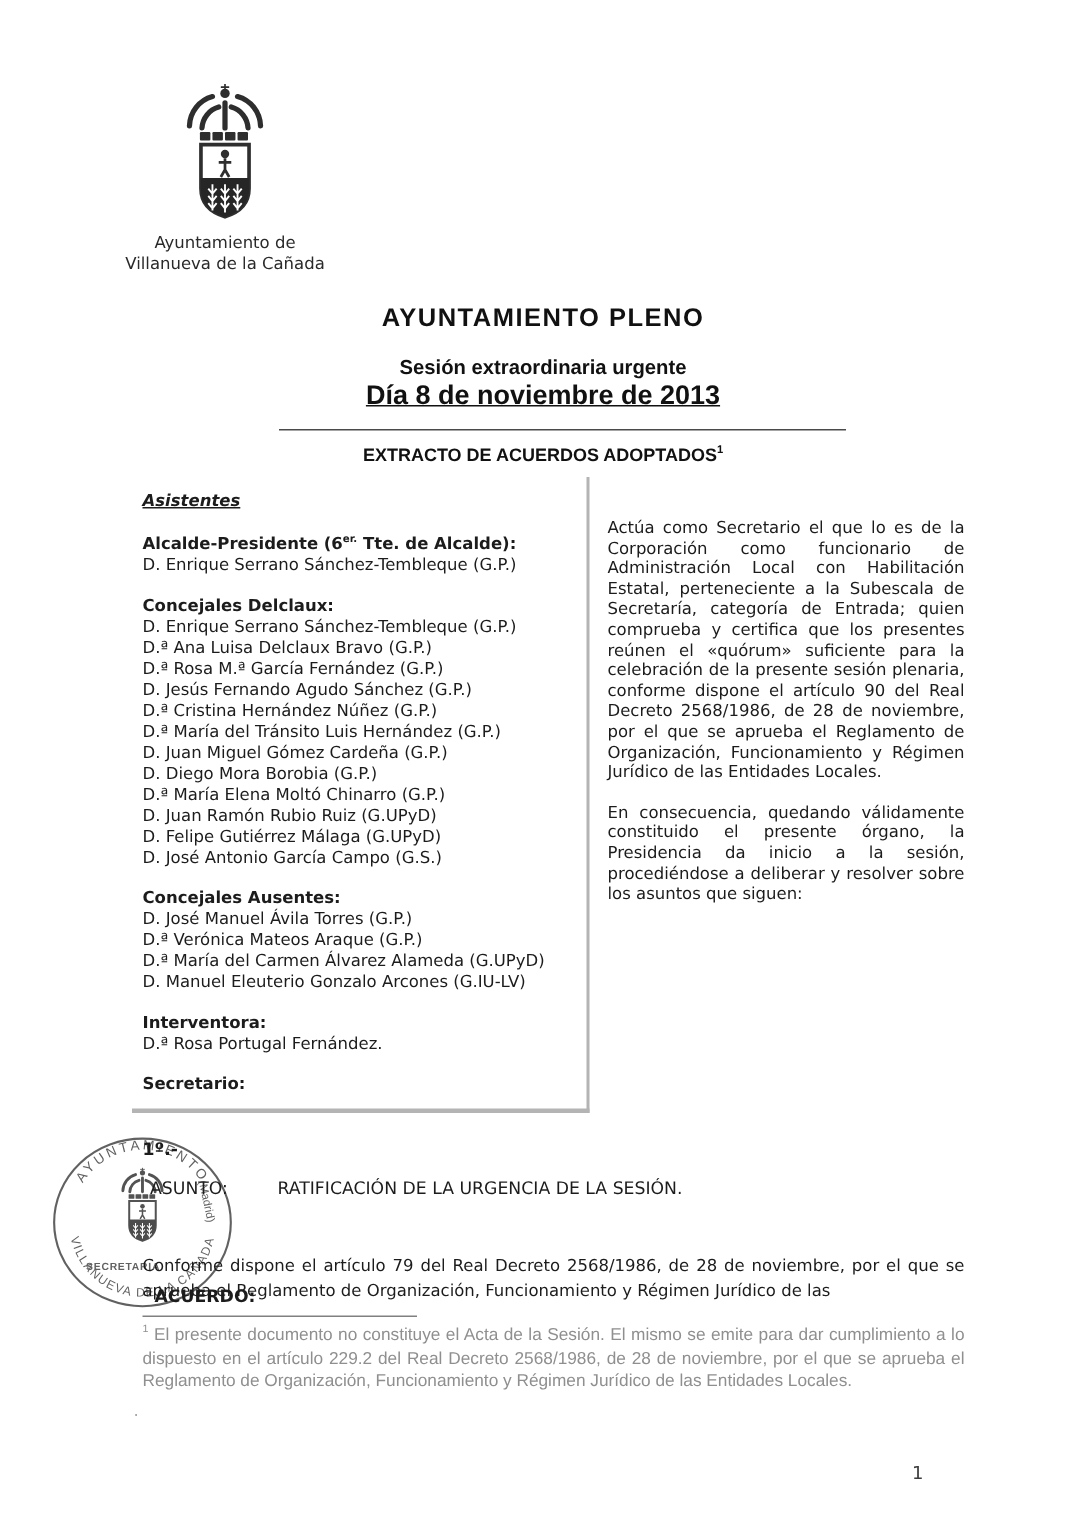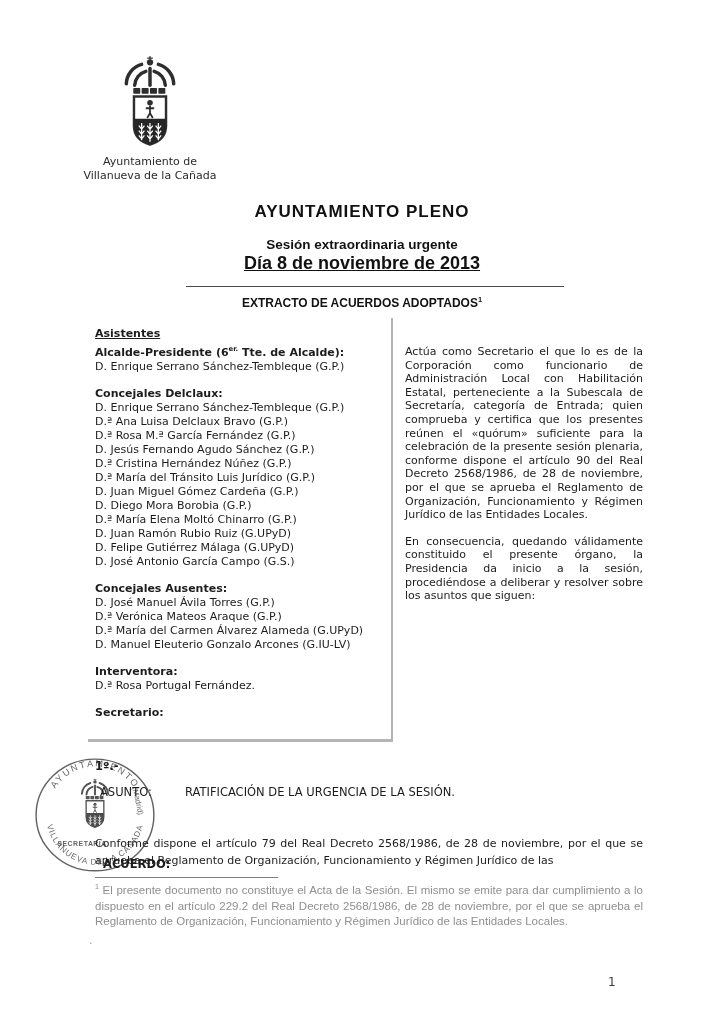--- a/index.html
+++ b/index.html
@@ -20,21 +20,21 @@
   .session-date{left:0;top:253px;width:724px;text-align:center;
     font-family:"Liberation Sans",sans-serif;font-weight:bold;font-size:18px;color:#111;text-decoration:underline;}
   .title-rule{left:186px;top:286px;width:378px;border-top:1px solid #4a4a4a;height:0;}
   .extract-title{left:0;top:296px;width:724px;text-align:center;
     font-family:"Liberation Sans",sans-serif;font-weight:bold;font-size:12px;color:#111;}
   sup{font-size:0.62em;vertical-align:super;line-height:0;}
   
   .attendees-box{left:88px;top:318px;width:305px;height:424px;
     border-right:2px solid #b4b4b4;border-bottom:3px solid #b4b4b4;
     padding:9px 0 0 7px;box-sizing:border-box;font-size:11px;line-height:14px;white-space:nowrap;}
-  .attendees-heading{font-weight:bold;text-decoration:underline;margin-bottom:5px;}
+  .attendees-heading{font-weight:bold;text-decoration:underline;margin-bottom:15px;font-style:italic;}
   .attendee-group{margin-bottom:13px;}
   .attendee-group-title{font-weight:bold;}
   
   .margin-column{left:405px;top:345px;width:238px;font-size:11px;line-height:13.6px;text-align:justify;}
   .margin-column p{margin:0 0 13px 0;}
   
   .resolution-number{left:95px;top:759px;font-weight:bold;font-size:11.5px;}
   .asunto-line{left:100px;top:785px;width:545px;font-weight:normal;font-size:11.5px;}
   .asunto-text{position:absolute;left:85px;top:0;}
   .acuerdo-label{left:103px;top:857px;font-weight:bold;font-size:11.5px;}
@@ -132,21 +132,21 @@
       </div>
         <div class="attendee-group">
         <div class="attendee-group-title"><span>Concejales Delclaux:</span><sup></sup><span></span></div>
         <div>
 
         <div>D. Enrique Serrano Sánchez-Tembleque (G.P.)</div>
             <div>D.ª Ana Luisa Delclaux Bravo (G.P.)</div>
             <div>D.ª Rosa M.ª García Fernández (G.P.)</div>
             <div>D. Jesús Fernando Agudo Sánchez (G.P.)</div>
             <div>D.ª Cristina Hernández Núñez (G.P.)</div>
-            <div>D.ª María del Tránsito Luis Jurídico (G.P.)</div>
+            <div>D.ª María del Tránsito Luis Hernández (G.P.)</div>
             <div>D. Juan Miguel Gómez Cardeña (G.P.)</div>
             <div>D. Diego Mora Borobia (G.P.)</div>
             <div>D.ª María Elena Moltó Chinarro (G.P.)</div>
             <div>D. Juan Ramón Rubio Ruiz (G.UPyD)</div>
             <div>D. Felipe Gutiérrez Málaga (G.UPyD)</div>
             <div>D. José Antonio García Campo (G.S.)</div>
           </div>
       </div>
         <div class="attendee-group">
         <div class="attendee-group-title"><span>Concejales Ausentes:</span><sup></sup><span></span></div>

